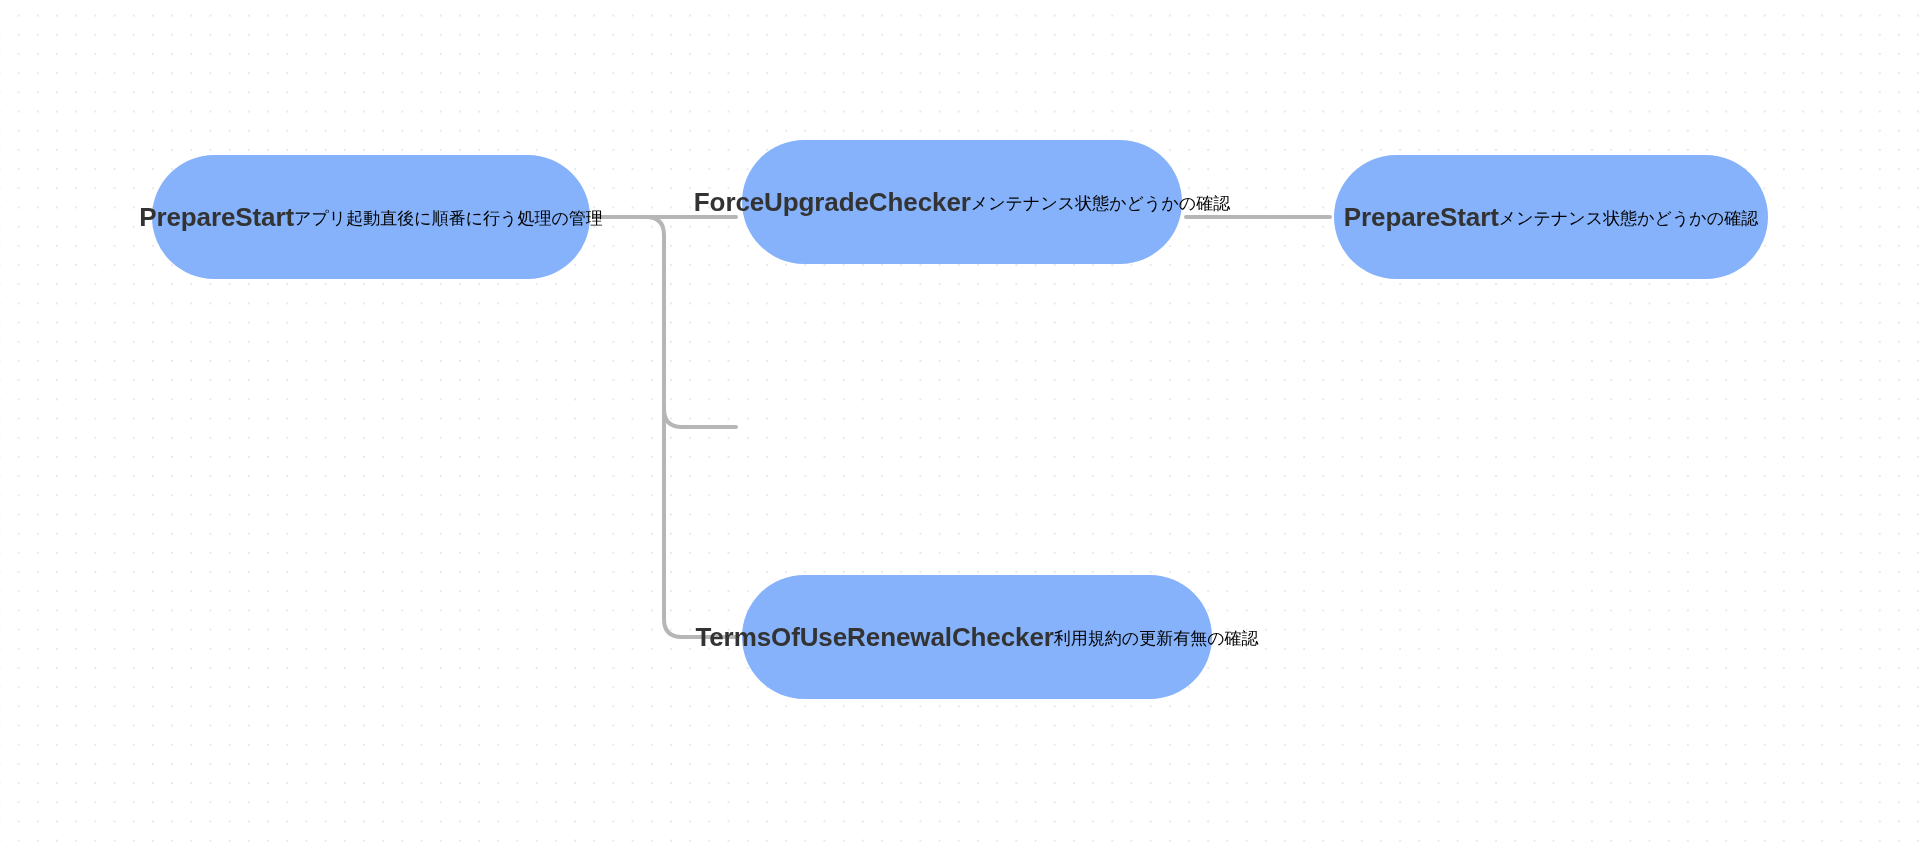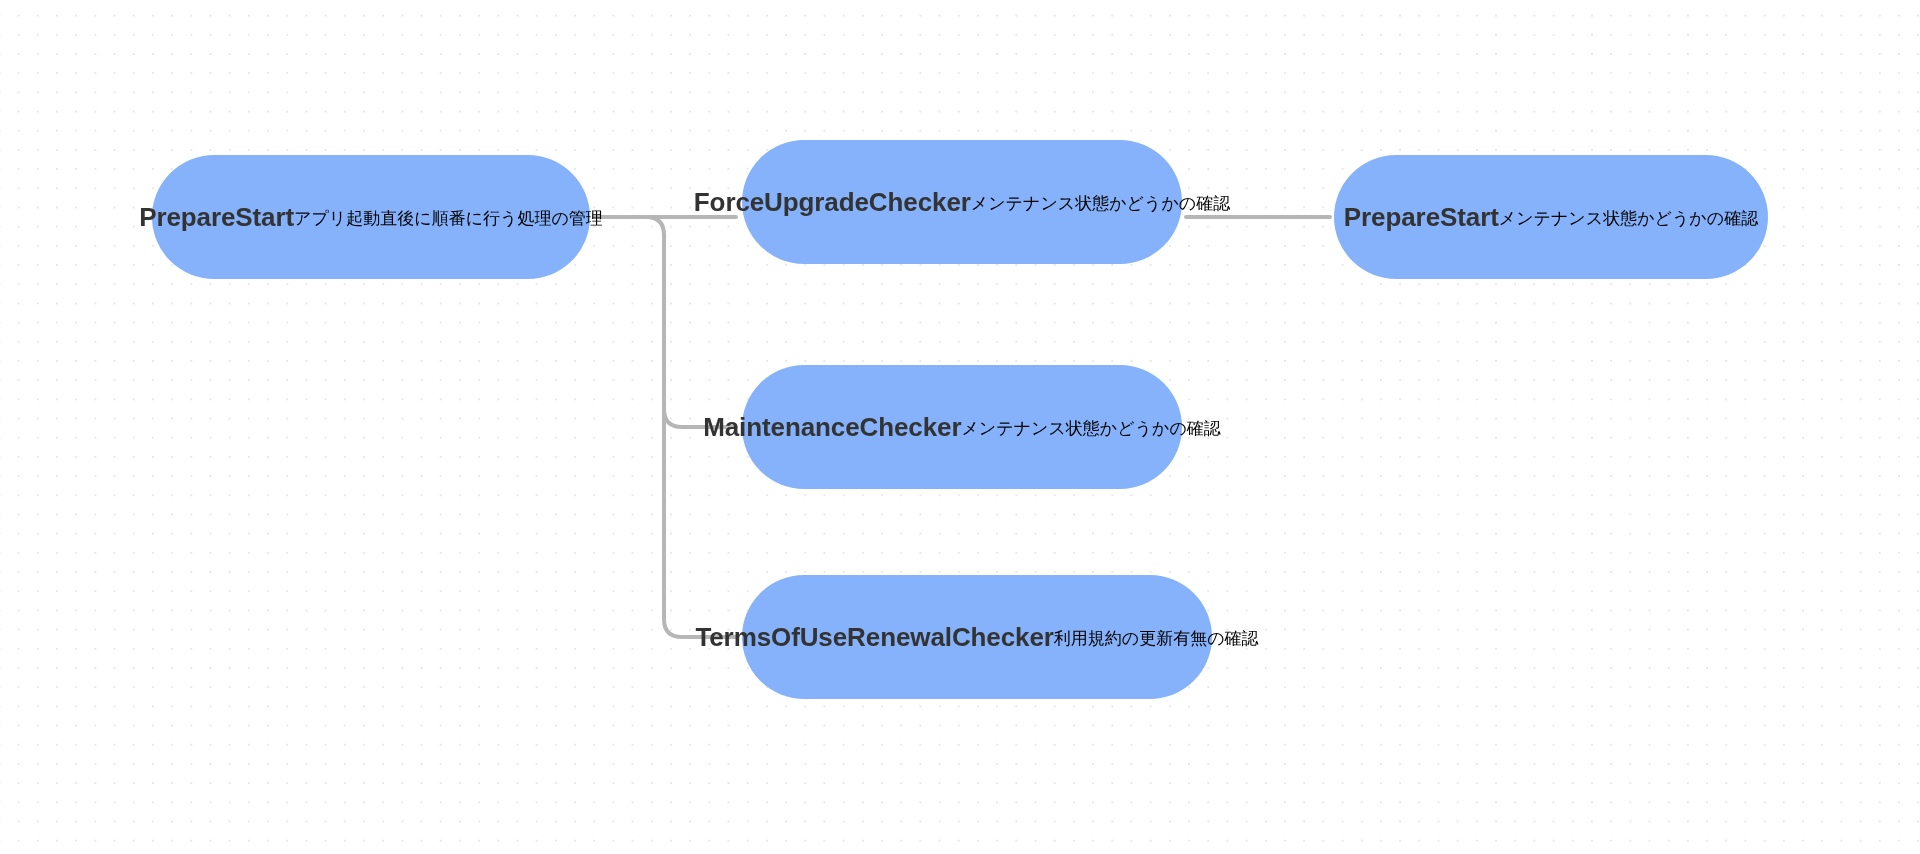--- a/index.html
+++ b/index.html
@@ -107,23 +107,19 @@
   <div class="node" id="node-force-upgrade-checker">
     <div class="node-title">ForceUpgradeChecker</div>
     <div class="node-subtitle">メンテナンス状態かどうかの確認</div>
   </div>
 
   <div class="node" id="node-force-upgrade">
     <div class="node-title">PrepareStart</div>
     <div class="node-subtitle">メンテナンス状態かどうかの確認</div>
   </div>
 
-  <div class="node" id="node-maintenance-checker">
-    <div class="node-title">MaintenanceChecker</div>
-    <div class="node-subtitle">メンテナンス状態かどうかの確認</div>
-  </div>
 
   <div class="node" id="node-terms-checker">
     <div class="node-title">TermsOfUseRenewalChecker</div>
     <div class="node-subtitle">利用規約の更新有無の確認</div>
   </div>
 
 </div>
 
 </body></html>

